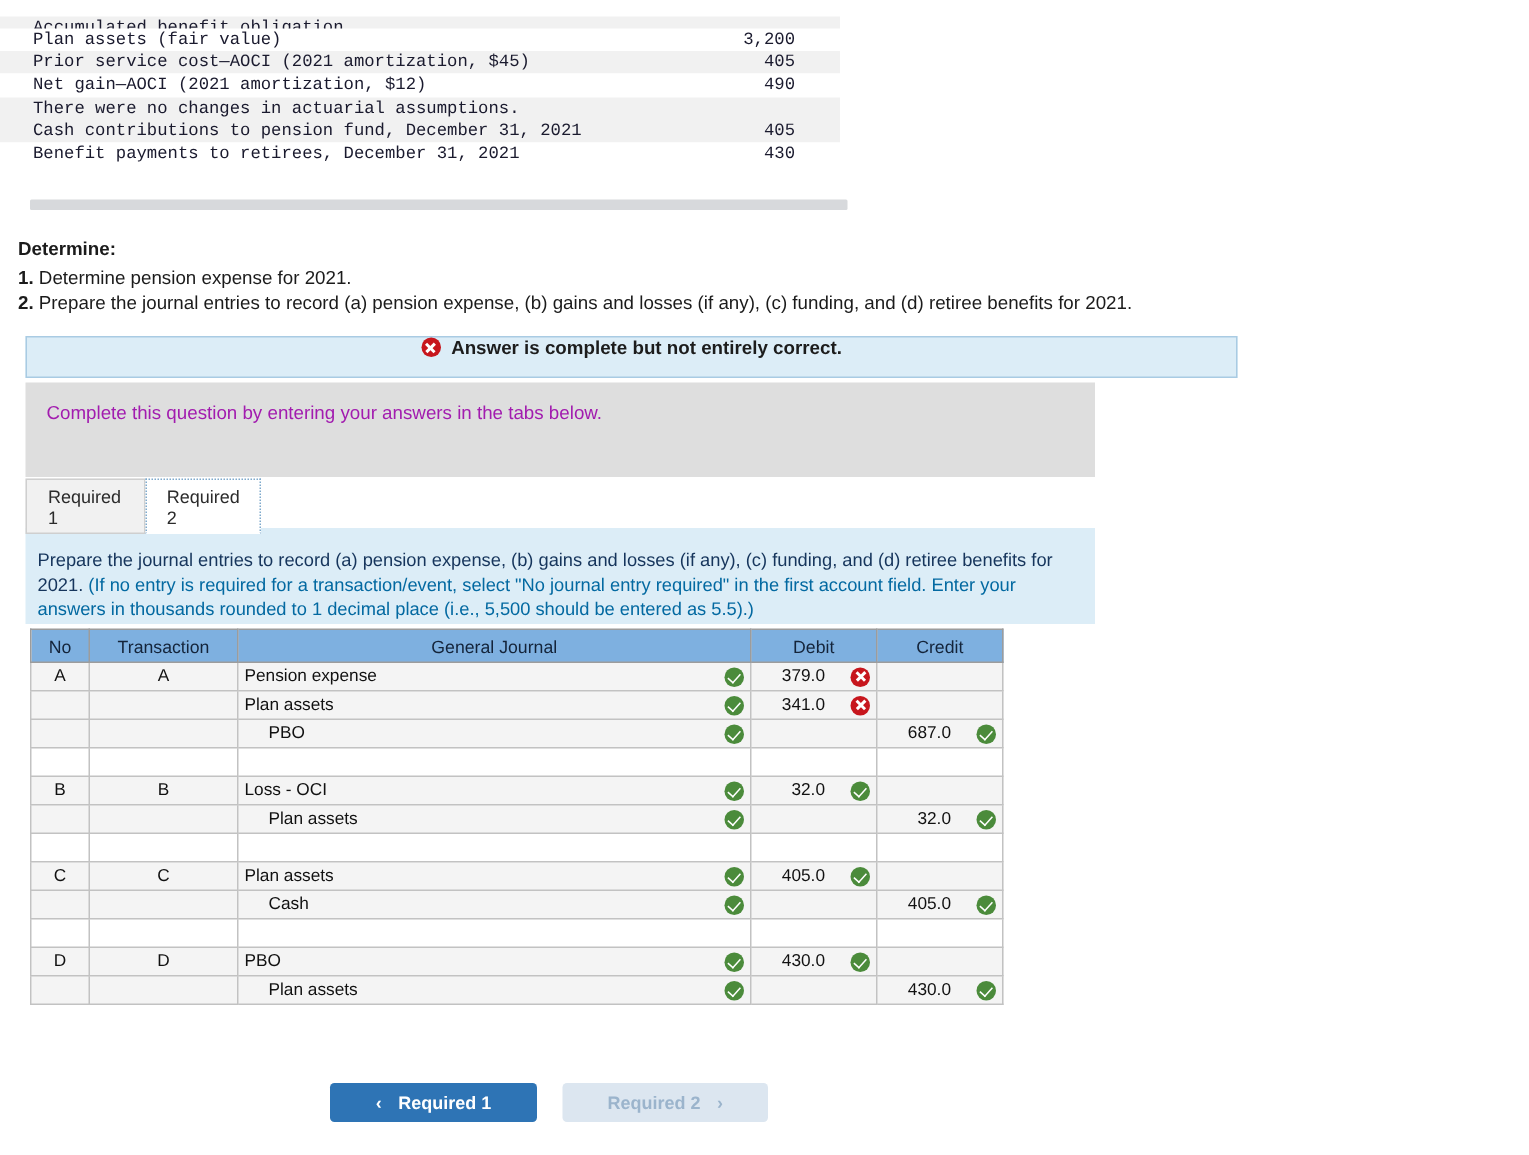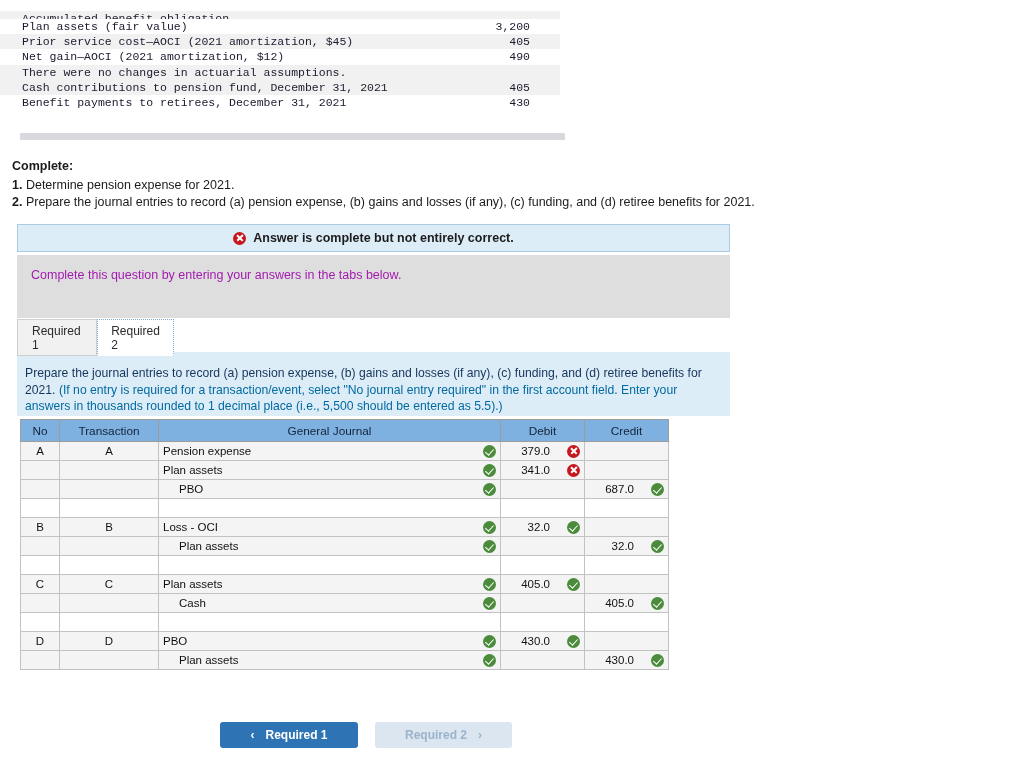--- a/index.html
+++ b/index.html
@@ -57,24 +57,24 @@
     color: #1b1b1b;
   }
   #required-block .req-head { font-weight: bold; margin-bottom: 1px; }
   #required-block .req-line { margin-bottom: 0px; }
   #required-block .req-num { font-weight: bold; }
 
   
   #alert-bar {
     position: absolute;
     left: 17px; top: 224px;
-    width: 713px; height: 28px;
+    width: 808px; height: 28px;
     background: #dcedf7;
     border: 1px solid #a9cbe3;
-    display: flex; align-items: center; justify-content: center;
+    display: flex; align-items: flex-start; justify-content: center;
     font-size: 12.5px; font-weight: bold; color: #1c1c1c;
   }
   .icon-x-circle {
     display: inline-block;
     width: 13px; height: 13px;
     border-radius: 50%;
     background: #c7161d;
     position: relative;
     margin-right: 7px;
     flex: 0 0 auto;
@@ -251,21 +251,21 @@
       <div class="fact-value">405</div>
     </div>
     <div class="fact-row plain">
       <div class="fact-label">Benefit payments to retirees, December 31, 2021</div>
       <div class="fact-value">430</div>
     </div>
   </div>
 <div id="fact-scrollbar"></div>
 
 <div id="required-block">
-  <div class="req-head">Complete:</div>
+  <div class="req-head">Determine:</div>
   <div class="req-line">
     <span class="req-num">1.</span><span> Determine pension expense for 2021.</span>
   </div>
   <div class="req-line">
     <span class="req-num">2.</span><span> Prepare the journal entries to record (a) pension expense, (b) gains and losses (if any), (c) funding, and (d) retiree benefits for 2021.</span>
   </div>
 </div>
 
 <div id="alert-bar">
   <span class="icon-x-circle"></span>

